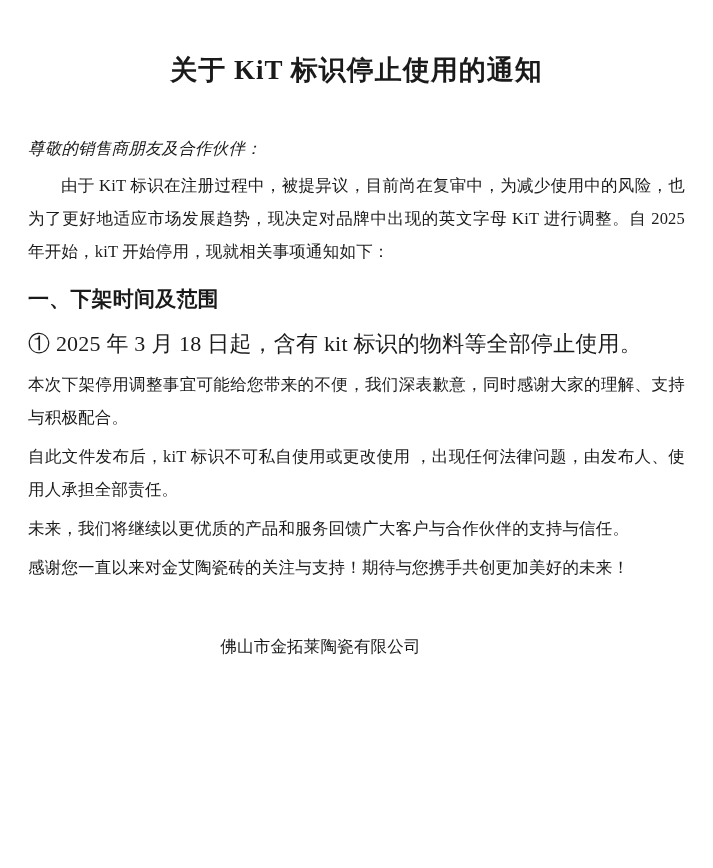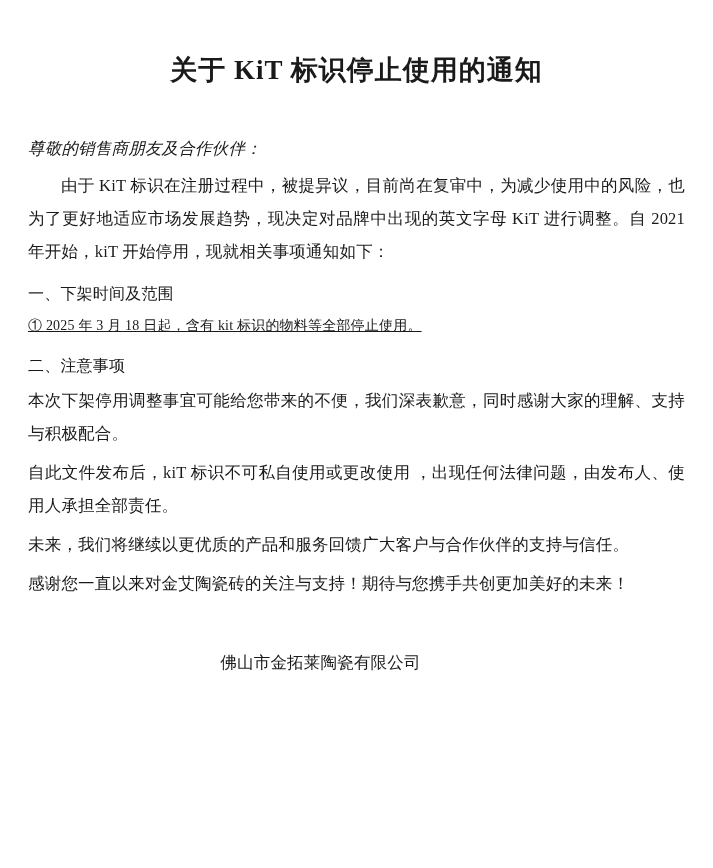--- a/index.html
+++ b/index.html
@@ -41,32 +41,31 @@
     letter-spacing: 0.2px;
   }
   p.salutation {
     margin-bottom: 4px;
     font-style: italic;
   }
   p.indent {
     text-indent: 2em;
   }
   h2.section {
-    font-size: 16px;
-    font-weight: normal;
+    font-size: 21px;
+    font-weight: bold;
     line-height: 2.0;
     margin: 10px 0 2px 0;
     letter-spacing: 0.2px;
   }
   p.listitem {
-    font-size: 14px;
+    font-size: 22px;
     line-height: 2.0;
     margin: 0 0 2px 0;
     letter-spacing: 0.2px;
-    text-decoration: underline;
   }
   .sign-block {
     margin-top: 46px;
     text-align: right;
     padding-right: 72px;
   }
   .sign-company {
     font-size: 16.5px;
     line-height: 2.0;
     margin: 0;
@@ -85,27 +84,26 @@
 <body>
 
 <div class="page">
 
   <h1 class="doc-title">关于 KiT 标识停止使用的通知</h1>
 
   <div class="body-block">
 
     <p class="para salutation">尊敬的销售商朋友及合作伙伴：</p>
 
-    <p class="para indent">由于 KiT 标识在注册过程中，被提异议，目前尚在复审中，为减少使用中的风险，也为了更好地适应市场发展趋势，现决定对品牌中出现的英文字母 KiT 进行调整。自 2021 年开始，kiT 开始停用，现就相关事项通知如下：</p>
+    <p class="para indent">由于 KiT 标识在注册过程中，被提异议，目前尚在复审中，为减少使用中的风险，也为了更好地适应市场发展趋势，现决定对品牌中出现的英文字母 KiT 进行调整。自 2025 年开始，kiT 开始停用，现就相关事项通知如下：</p>
 
     <h2 class="section">一、下架时间及范围</h2>
 
     <p class="listitem">① 2025 年 3 月 18 日起，含有 kit 标识的物料等全部停止使用。</p>
 
-    <h2 class="section">二、注意事项</h2>
 
     <p class="para">本次下架停用调整事宜可能给您带来的不便，我们深表歉意，同时感谢大家的理解、支持与积极配合。</p>
     <p class="para">自此文件发布后，kiT 标识不可私自使用或更改使用 ，出现任何法律问题，由发布人、使用人承担全部责任。</p>
     <p class="para">未来，我们将继续以更优质的产品和服务回馈广大客户与合作伙伴的支持与信任。</p>
     <p class="para">感谢您一直以来对金艾陶瓷砖的关注与支持！期待与您携手共创更加美好的未来！</p>
 
   </div>
 
   <div class="sign-block">
     <p class="sign-company">佛山市金拓莱陶瓷有限公司</p>

